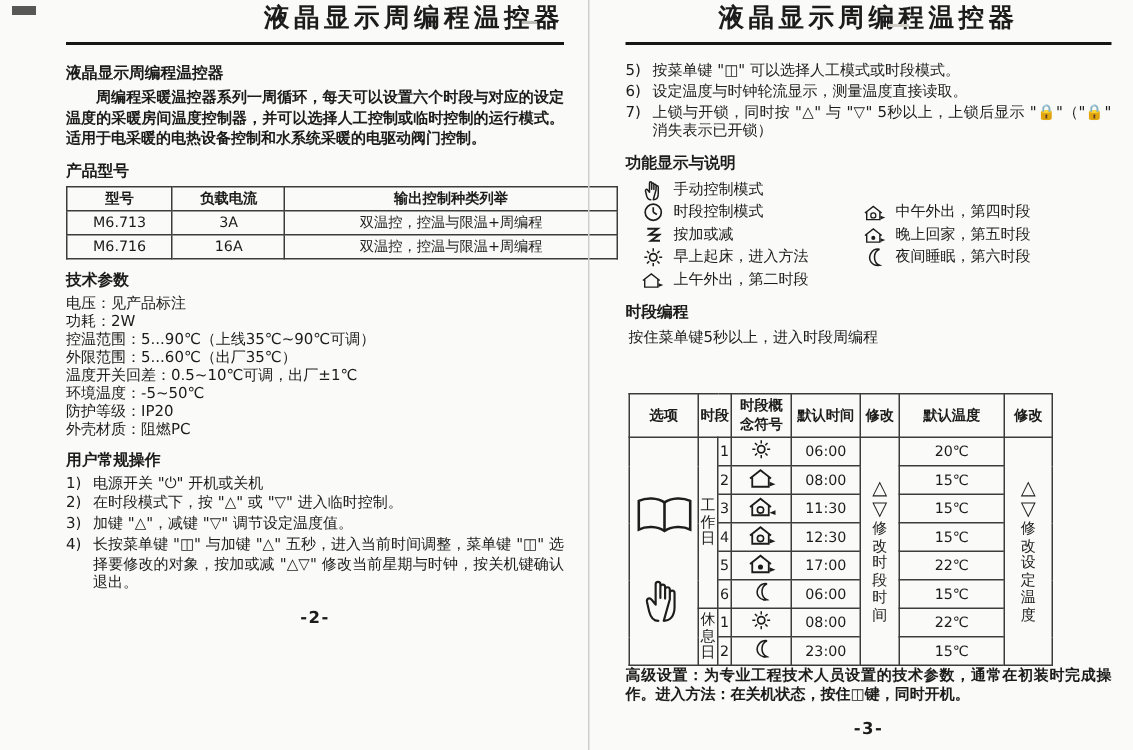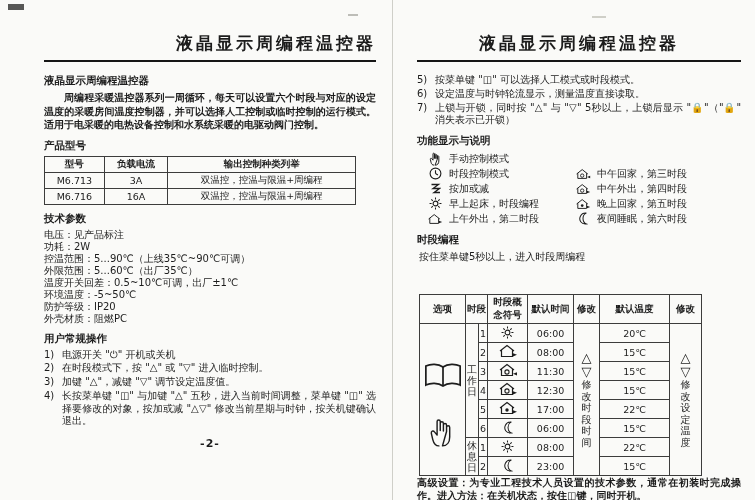--- a/index.html
+++ b/index.html
@@ -7,40 +7,40 @@
   body {
     background:#fafaf8;
     font-family:"DejaVu Sans", sans-serif;
     color:#1c1c1c;
   }
   .sheet { display:flex; width:755px; height:500px; position:relative; }
   .smudge { position:absolute; left:8px; top:4px; width:16px; height:6px; background:#3a3a3a; opacity:.85; }
   .speck1 { position:absolute; left:348px; top:14px; width:10px; height:2px; background:#bdbdb8; }
   .speck2 { position:absolute; left:592px; top:16px; width:14px; height:2px; background:#cfcfc8; }
 
-  .page { padding-top:32px; }
+  .page { }
   .page-left  { width:392px; padding-left:44px; padding-right:16px; }
   .page-right { width:363px; padding-left:24px; padding-right:14px; border-left:1px solid #cfcfc9; }
 
   .title {
     font-size:17px; font-weight:bold; letter-spacing:3px;
     padding-bottom:5px; border-bottom:2.5px solid #161616;
     margin-bottom:12px; white-space:nowrap;
   }
   .page-left  .title { text-align:right; }
   .page-right .title { text-align:center; }
 
   .sec-h { font-size:10.5px; font-weight:bold; margin:7px 0 3px 0; }
   .para { font-size:10px; line-height:13.5px; text-align:justify; text-indent:2em; font-weight:700; }
 
   table { border-collapse:collapse;margin-top:30px; }
   th, td { border:1px solid #3c3c3c; font-size:9.5px; text-align:center; padding:1px 2px; font-weight:500; }
   th { font-weight:bold; }
 
-  .product-table { width:312px; margin-top:2px; }
+  .product-table { width:368px; margin-top:2px; }
   .product-table th, .product-table td { height:16px; }
 
   .spec-line { font-size:10px; line-height:12px; font-weight:500; white-space:nowrap; }
   .spec-line:first-letter { }
 
   .op-item, .num-item { display:flex; font-size:10px; line-height:12.8px; font-weight:500; margin-bottom:1px; }
   .op-item .num, .num-item .num { width:18px; flex:none; }
   .op-item .txt, .num-item .txt { flex:1; text-align:justify; }
 
   .page-num { text-align:center; font-size:11px; font-weight:bold; letter-spacing:1px; margin-top:9px; }
@@ -186,43 +186,33 @@
             </span>
             <span>按加或减</span>
           </div>
           <div class="legend-row">
             <span class="ico">
               <svg width="13" height="13" viewBox="0 0 14 14">
                 <circle cx="7" cy="7" r="2.6" fill="none" stroke="#1d1d1d" stroke-width="1.2"></circle>
                 <path d="M7 .6 V2.8 M7 11.2 V13.4 M.6 7 H2.8 M11.2 7 H13.4 M2.5 2.5 L4.1 4.1 M9.9 9.9 L11.5 11.5 M11.5 2.5 L9.9 4.1 M4.1 9.9 L2.5 11.5" fill="none" stroke="#1d1d1d" stroke-width="1.1"></path>
               </svg>
             </span>
-            <span>早上起床，时段编程</span>
+            <span>早上起床，进入方法</span>
           </div>
           <div class="legend-row">
             <span class="ico">
               <svg width="20" height="14" viewBox="0 0 20 14">
                 <path d="M2 7 L9 1.5 L16 7 M3.5 6 V12.5 H14.5 V6" fill="none" stroke="#1d1d1d" stroke-width="1.2"></path>
                 <path d="M15 9.2 L19 10.8 L15 12.4 Z" fill="#1d1d1d"></path>
               </svg>
             </span>
             <span>上午外出，第二时段</span>
           </div>
         </div>
       <div class="legend-col-right" id="legend-right">
-          <div class="legend-row">
-            <span class="ico">
-              <svg width="20" height="14" viewBox="0 0 20 14">
-                <path d="M2 7 L9 1.5 L16 7 M3.5 6 V12.5 H14.5 V6" fill="none" stroke="#1d1d1d" stroke-width="1.2"></path>
-                <circle cx="9" cy="9" r="2.1" fill="none" stroke="#1d1d1d" stroke-width="1.1"></circle>
-                <path d="M19 9.2 L15 10.8 L19 12.4 Z" fill="#1d1d1d"></path>
-              </svg>
-            </span>
-            <span>中午回家，第三时段</span>
-          </div>
           <div class="legend-row">
             <span class="ico">
               <svg width="20" height="14" viewBox="0 0 20 14">
                 <path d="M2 7 L9 1.5 L16 7 M3.5 6 V12.5 H14.5 V6" fill="none" stroke="#1d1d1d" stroke-width="1.2"></path>
                 <circle cx="9" cy="9" r="2.1" fill="none" stroke="#1d1d1d" stroke-width="1.1"></circle>
                 <path d="M15 9.2 L19 10.8 L15 12.4 Z" fill="#1d1d1d"></path>
               </svg>
             </span>
             <span>中午外出，第四时段</span>
           </div>

